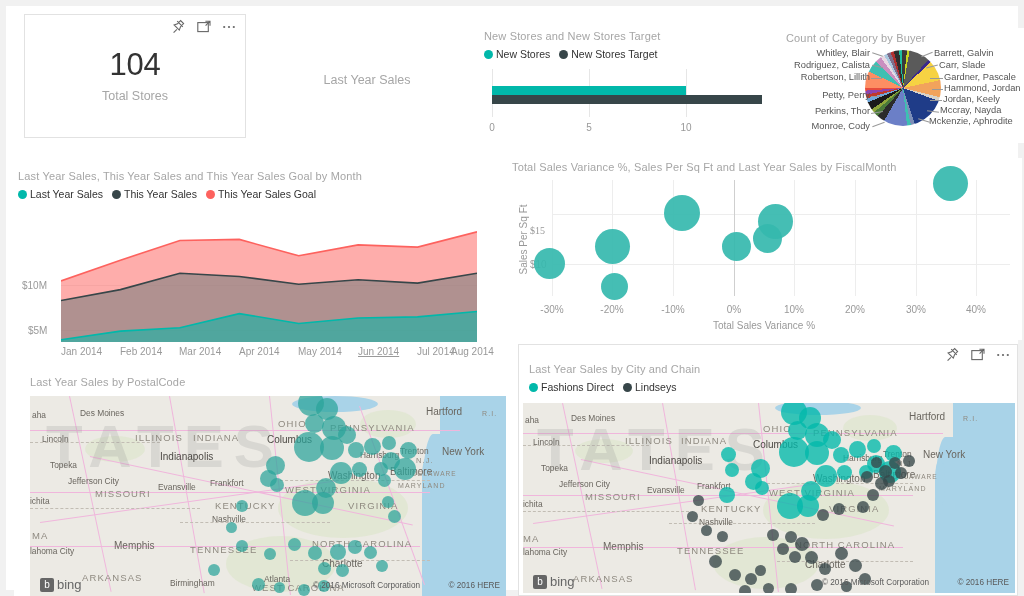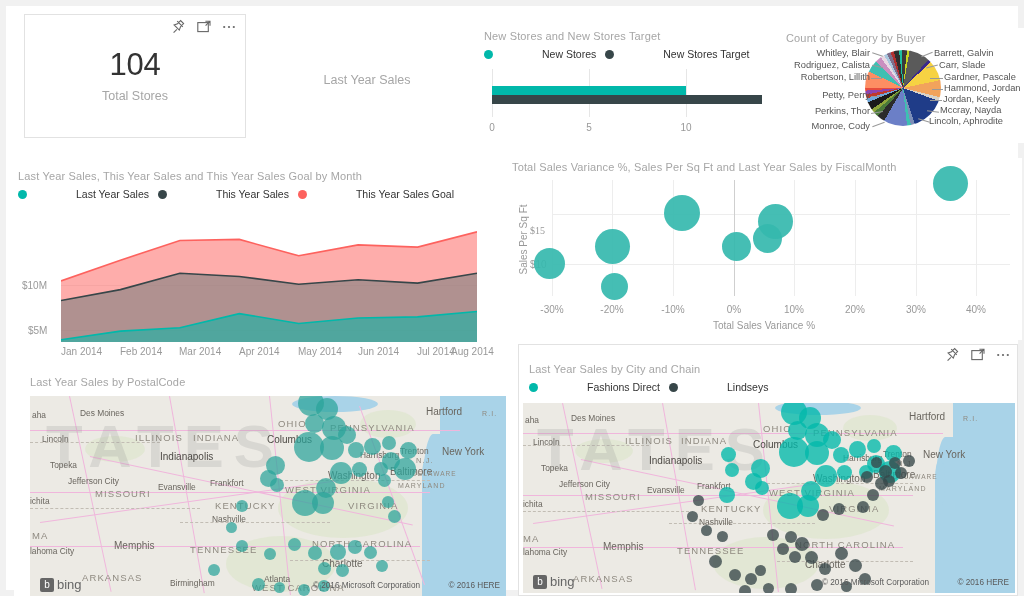--- a/index.html
+++ b/index.html
@@ -29,21 +29,21 @@
   .hicon svg { display: block; }
 
   .vtitle {
     font-size: 11px; color: #a6a6a6; letter-spacing: .15px;
     white-space: nowrap;
   }
 
   .legend { display: flex; align-items: center; gap: 9px; margin-top: 6px; }
   .legend-item { display: flex; align-items: center; gap: 3px; }
   .legend-dot { width: 9px; height: 9px; border-radius: 50%; flex: 0 0 auto; }
-  .legend-label { font-size: 10.5px; color: #333; white-space: nowrap; margin-left: 46px; }
+  .legend-label { font-size: 10.5px; color: #333; white-space: nowrap; }
 
   
   .kpi-card { display: flex; align-items: center; justify-content: space-around; }
   .kpi { text-align: center; }
   .kpi-value { font-size: 31px; color: #333; font-weight: normal; line-height: 1.05; letter-spacing: -.3px; }
   .kpi-label { font-size: 12.5px; color: #a6a6a6; margin-top: 7px; }
 
   
   .barchart-plot { position: absolute; }
   .bc-grid { position: absolute; top: 0; bottom: 14px; width: 1px; background: #e6e6e6; }
@@ -215,21 +215,21 @@
 
       <div class="pie-label" style="left:162px; top:37px;">Hammond, Jordan</div>
       <div class="pie-leader" style="left:150px; top:43px; width:11px;"></div>
 
       <div class="pie-label" style="left:161px; top:48px;">Jordan, Keely</div>
       <div class="pie-leader" style="left:148px; top:54px; width:12px;"></div>
 
       <div class="pie-label" style="left:158px; top:59px;">Mccray, Nayda</div>
       <div class="pie-leader" style="left:145px; top:65px; width:12px; transform:rotate(8deg);"></div>
 
-      <div class="pie-label" style="left:147px; top:70px;">Lincoln, Aphrodite</div>
+      <div class="pie-label" style="left:147px; top:70px;">Mckenzie, Aphrodite</div>
       <div class="pie-leader" style="left:136px; top:74px; width:12px; transform:rotate(16deg);"></div>
     </div>
   </div>
 
   <div class="tile" style="left:8px; top:162px; width:478px; height:186px;">
     <div class="vtitle" style="margin:2px 0 0 4px;">Last Year Sales, This Year Sales and This Year Sales Goal by Month</div>
     <div class="legend" style="margin-left:4px;">
       <div class="legend-item">
         <span class="legend-dot" style="background:#01B8AA"></span>
         <span class="legend-label">Last Year Sales</span>
@@ -261,21 +261,21 @@
 
         <polygon fill="#01B8AA" fill-opacity="0.55" points="0,120 0,117.8 59.4,109.1 118.9,105.8 178.3,91.6 237.7,101.5 297.1,96.0 356.6,94.9 416,89.5 416,120"></polygon>
         <polyline fill="none" stroke="#01B8AA" stroke-width="1.6" points="0,117.8 59.4,109.1 118.9,105.8 178.3,91.6 237.7,101.5 297.1,96.0 356.6,94.9 416,89.5"></polyline>
       </svg>
 
       <div class="ax-label" style="left:47px; top:124px;">Jan 2014</div>
       <div class="ax-label" style="left:106px; top:124px;">Feb 2014</div>
       <div class="ax-label" style="left:165px; top:124px;">Mar 2014</div>
       <div class="ax-label" style="left:225px; top:124px;">Apr 2014</div>
       <div class="ax-label" style="left:284px; top:124px;">May 2014</div>
-      <div class="ax-label" style="left:344px; top:124px;">Jun 2014</div>
+      <div class="ax-label" style="left:344px; top:124px;text-decoration:underline;">Jun 2014</div>
       <div class="ax-label" style="left:403px; top:124px;">Jul 2014</div>
       <div class="ax-label" style="left:437px; top:124px;">Aug 2014</div>
     </div>
   </div>
 
   <div class="tile" style="left:500px; top:152px; width:516px; height:182px;">
     <div class="vtitle" style="margin:3px 0 0 6px;">Total Sales Variance %, Sales Per Sq Ft and Last Year Sales by FiscalMonth</div>
 
     <div style="position:absolute; left:0; top:22px; width:516px; height:158px;">
 

